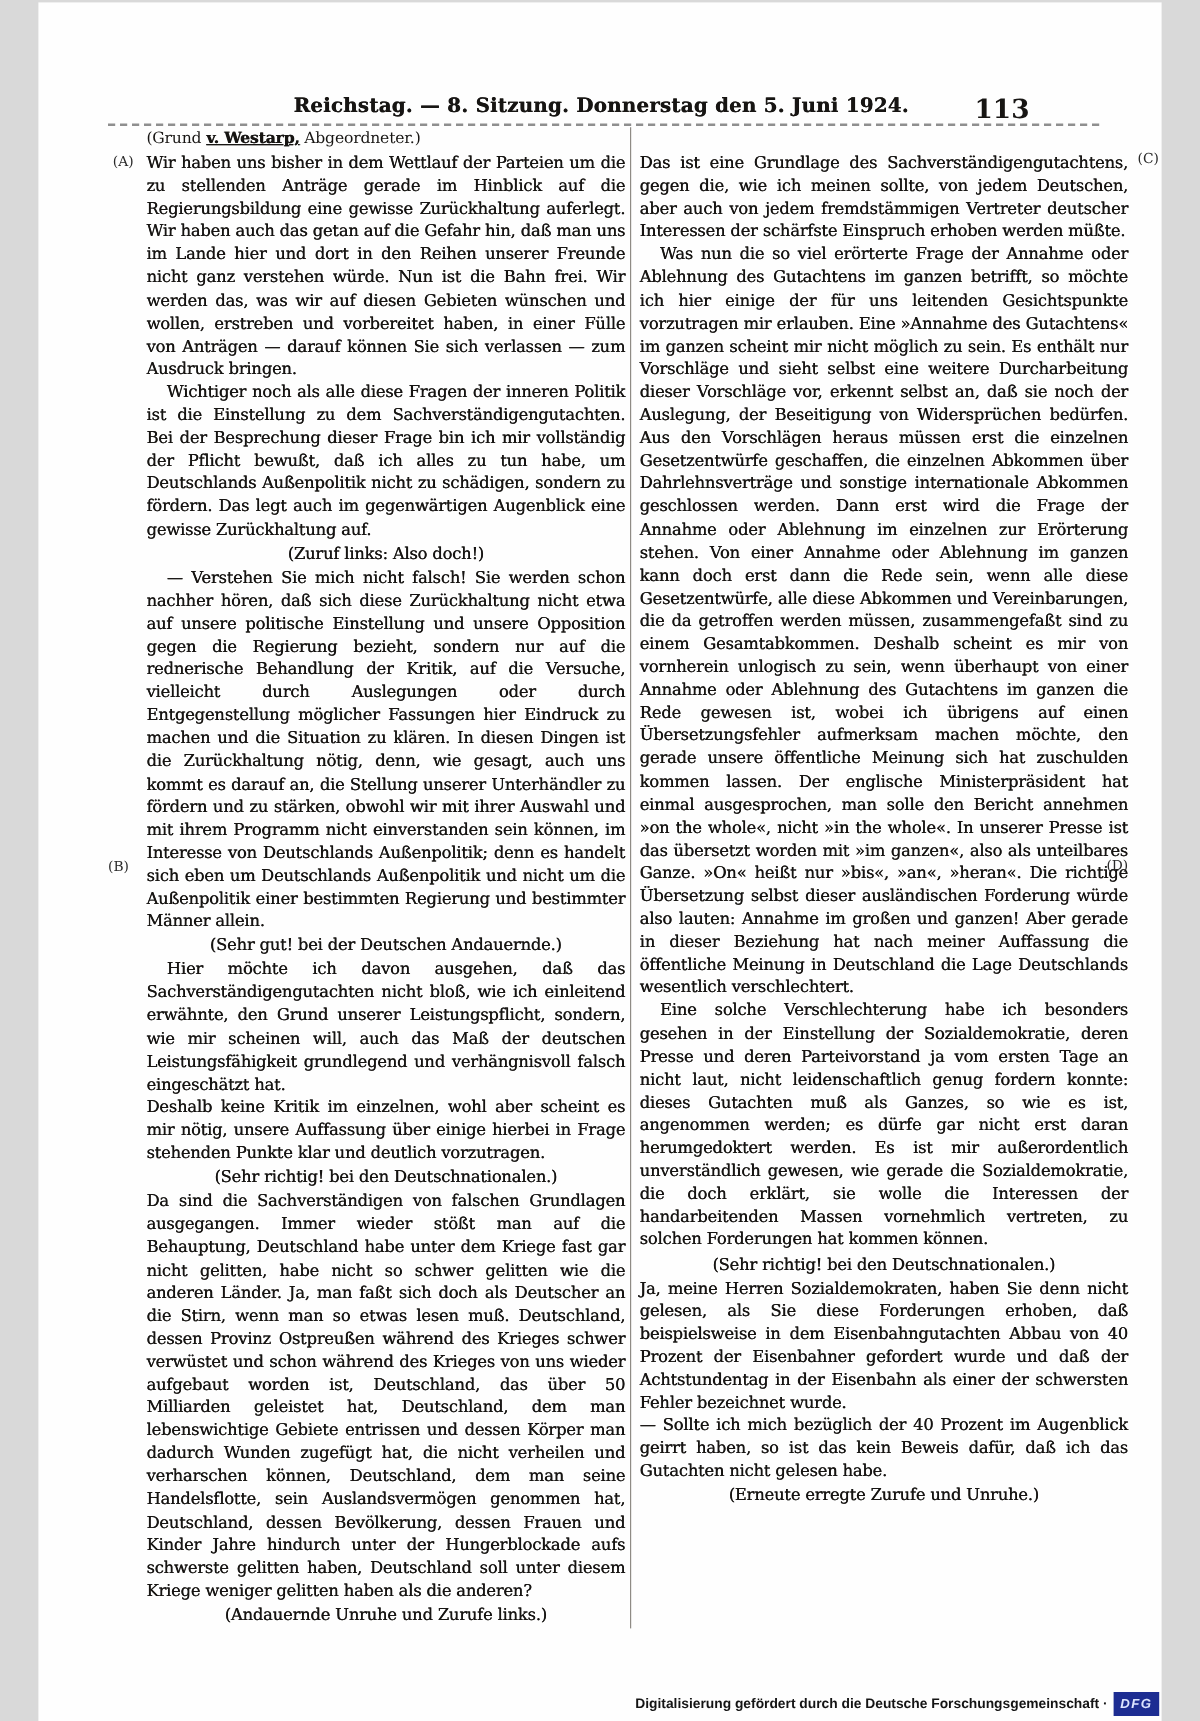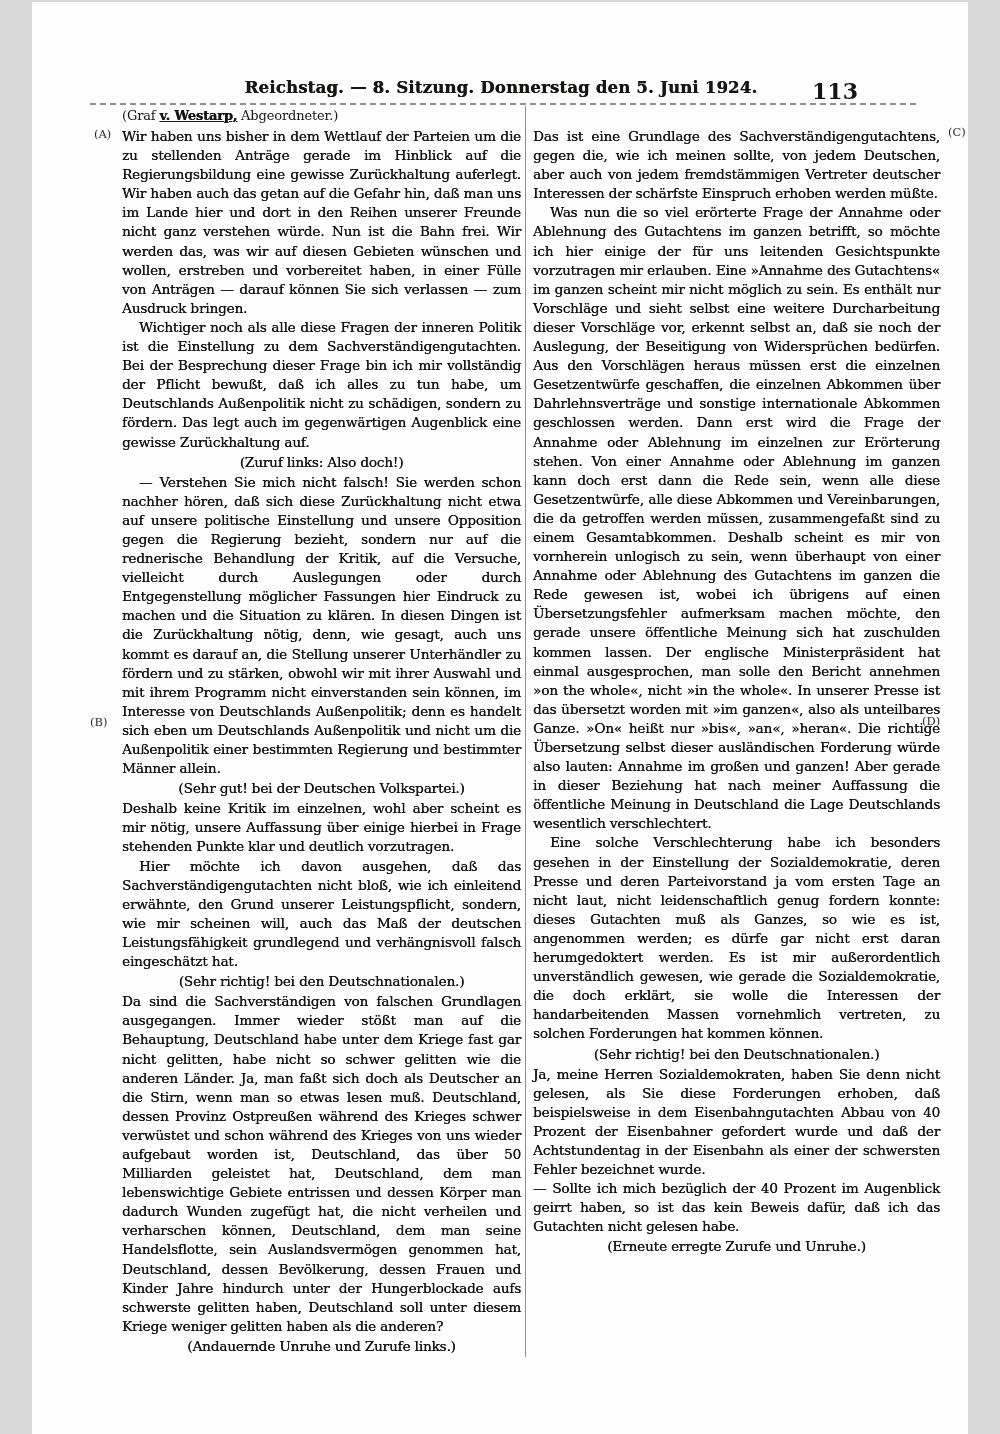--- a/index.html
+++ b/index.html
@@ -87,41 +87,45 @@
   <div class="header-rule"></div>
 
   <span class="margin-marker marker-a">(A)</span>
   <span class="margin-marker marker-b">(B)</span>
   <span class="margin-marker marker-c">(C)</span>
   <span class="margin-marker marker-d">(D)</span>
 
   <div class="columns">
 
     <div class="col col-left">
-      <div class="speaker-line"><span>(Graf </span><span class="speaker-name">v. Westarp,</span><span> Abgeordneter.)</span></div>
+      <div class="speaker-line"><span>(Grund </span><span class="speaker-name">v. Westarp,</span><span> Abgeordneter.)</span></div>
       <p class="body">Wir haben uns bisher in dem Wettlauf der Parteien um die zu stellenden Anträge gerade im Hinblick auf die Regierungsbildung eine gewisse Zurückhaltung auferlegt. Wir haben auch das getan auf die Gefahr hin, daß man uns im Lande hier und dort in den Reihen unserer Freunde nicht ganz verstehen würde. Nun ist die Bahn frei. Wir werden das, was wir auf diesen Gebieten wünschen und wollen, erstreben und vorbereitet haben, in einer Fülle von Anträgen — darauf können Sie sich verlassen — zum Ausdruck bringen.</p>
       <p class="body indent">Wichtiger noch als alle diese Fragen der inneren Politik ist die Einstellung zu dem Sachverständigengutachten. Bei der Besprechung dieser Frage bin ich mir vollständig der Pflicht bewußt, daß ich alles zu tun habe, um Deutschlands Außenpolitik nicht zu schädigen, sondern zu fördern. Das legt auch im gegenwärtigen Augenblick eine gewisse Zurückhaltung auf.</p>
       <p class="body interjection">(Zuruf links: Also doch!)</p>
       <p class="body indent">— Verstehen Sie mich nicht falsch! Sie werden schon nachher hören, daß sich diese Zurückhaltung nicht etwa auf unsere politische Einstellung und unsere Opposition gegen die Regierung bezieht, sondern nur auf die rednerische Behandlung der Kritik, auf die Versuche, vielleicht durch Auslegungen oder durch Entgegenstellung möglicher Fassungen hier Eindruck zu machen und die Situation zu klären. In diesen Dingen ist die Zurückhaltung nötig, denn, wie gesagt, auch uns kommt es darauf an, die Stellung unserer Unterhändler zu fördern und zu stärken, obwohl wir mit ihrer Auswahl und mit ihrem Programm nicht einverstanden sein können, im Interesse von Deutschlands Außenpolitik; denn es handelt sich eben um Deutschlands Außenpolitik und nicht um die Außenpolitik einer bestimmten Regierung und bestimmter Männer allein.</p>
-      <p class="body interjection">(Sehr gut! bei der Deutschen Volkspartei.)</p>
+      <p class="body interjection">(Sehr gut! bei der Deutschen Andauernde.)</p>
+      <p class="body indent">Hier möchte ich davon ausgehen, daß das Sachverständigengutachten nicht bloß, wie ich einleitend erwähnte, den Grund unserer Leistungspflicht, sondern, wie mir scheinen will, auch das Maß der deutschen Leistungsfähigkeit grundlegend und verhängnisvoll falsch eingeschätzt hat.</p>
       <p class="body">Deshalb keine Kritik im einzelnen, wohl aber scheint es mir nötig, unsere Auffassung über einige hierbei in Frage stehenden Punkte klar und deutlich vorzutragen.</p>
-      <p class="body indent">Hier möchte ich davon ausgehen, daß das Sachverständigengutachten nicht bloß, wie ich einleitend erwähnte, den Grund unserer Leistungspflicht, sondern, wie mir scheinen will, auch das Maß der deutschen Leistungsfähigkeit grundlegend und verhängnisvoll falsch eingeschätzt hat.</p>
       <p class="body interjection">(Sehr richtig! bei den Deutschnationalen.)</p>
       <p class="body">Da sind die Sachverständigen von falschen Grundlagen ausgegangen. Immer wieder stößt man auf die Behauptung, Deutschland habe unter dem Kriege fast gar nicht gelitten, habe nicht so schwer gelitten wie die anderen Länder. Ja, man faßt sich doch als Deutscher an die Stirn, wenn man so etwas lesen muß. Deutschland, dessen Provinz Ostpreußen während des Krieges schwer verwüstet und schon während des Krieges von uns wieder aufgebaut worden ist, Deutschland, das über 50 Milliarden geleistet hat, Deutschland, dem man lebenswichtige Gebiete entrissen und dessen Körper man dadurch Wunden zugefügt hat, die nicht verheilen und verharschen können, Deutschland, dem man seine Handelsflotte, sein Auslandsvermögen genommen hat, Deutschland, dessen Bevölkerung, dessen Frauen und Kinder Jahre hindurch unter der Hungerblockade aufs schwerste gelitten haben, Deutschland soll unter diesem Kriege weniger gelitten haben als die anderen?</p>
       <p class="body interjection">(Andauernde Unruhe und Zurufe links.)</p>
     </div>
 
     <div class="col-divider"></div>
 
     <div class="col col-right">
       <p class="body">Das ist eine Grundlage des Sachverständigengutachtens, gegen die, wie ich meinen sollte, von jedem Deutschen, aber auch von jedem fremdstämmigen Vertreter deutscher Interessen der schärfste Einspruch erhoben werden müßte.</p>
       <p class="body indent">Was nun die so viel erörterte Frage der Annahme oder Ablehnung des Gutachtens im ganzen betrifft, so möchte ich hier einige der für uns leitenden Gesichtspunkte vorzutragen mir erlauben. Eine »Annahme des Gutachtens« im ganzen scheint mir nicht möglich zu sein. Es enthält nur Vorschläge und sieht selbst eine weitere Durcharbeitung dieser Vorschläge vor, erkennt selbst an, daß sie noch der Auslegung, der Beseitigung von Widersprüchen bedürfen. Aus den Vorschlägen heraus müssen erst die einzelnen Gesetzentwürfe geschaffen, die einzelnen Abkommen über Dahrlehnsverträge und sonstige internationale Abkommen geschlossen werden. Dann erst wird die Frage der Annahme oder Ablehnung im einzelnen zur Erörterung stehen. Von einer Annahme oder Ablehnung im ganzen kann doch erst dann die Rede sein, wenn alle diese Gesetzentwürfe, alle diese Abkommen und Vereinbarungen, die da getroffen werden müssen, zusammengefaßt sind zu einem Gesamtabkommen. Deshalb scheint es mir von vornherein unlogisch zu sein, wenn überhaupt von einer Annahme oder Ablehnung des Gutachtens im ganzen die Rede gewesen ist, wobei ich übrigens auf einen Übersetzungsfehler aufmerksam machen möchte, den gerade unsere öffentliche Meinung sich hat zuschulden kommen lassen. Der englische Ministerpräsident hat einmal ausgesprochen, man solle den Bericht annehmen »on the whole«, nicht »in the whole«. In unserer Presse ist das übersetzt worden mit »im ganzen«, also als unteilbares Ganze. »On« heißt nur »bis«, »an«, »heran«. Die richtige Übersetzung selbst dieser ausländischen Forderung würde also lauten: Annahme im großen und ganzen! Aber gerade in dieser Beziehung hat nach meiner Auffassung die öffentliche Meinung in Deutschland die Lage Deutschlands wesentlich verschlechtert.</p>
       <p class="body indent">Eine solche Verschlechterung habe ich besonders gesehen in der Einstellung der Sozialdemokratie, deren Presse und deren Parteivorstand ja vom ersten Tage an nicht laut, nicht leidenschaftlich genug fordern konnte: dieses Gutachten muß als Ganzes, so wie es ist, angenommen werden; es dürfe gar nicht erst daran herumgedoktert werden. Es ist mir außerordentlich unverständlich gewesen, wie gerade die Sozialdemokratie, die doch erklärt, sie wolle die Interessen der handarbeitenden Massen vornehmlich vertreten, zu solchen Forderungen hat kommen können.</p>
       <p class="body interjection">(Sehr richtig! bei den Deutschnationalen.)</p>
       <p class="body">Ja, meine Herren Sozialdemokraten, haben Sie denn nicht gelesen, als Sie diese Forderungen erhoben, daß beispielsweise in dem Eisenbahngutachten Abbau von 40 Prozent der Eisenbahner gefordert wurde und daß der Achtstundentag in der Eisenbahn als einer der schwersten Fehler bezeichnet wurde.</p>
       <p class="body">— Sollte ich mich bezüglich der 40 Prozent im Augenblick geirrt haben, so ist das kein Beweis dafür, daß ich das Gutachten nicht gelesen habe.</p>
       <p class="body interjection">(Erneute erregte Zurufe und Unruhe.)</p>
     </div>
 
   </div>
 
+  <div class="footer">
+    <span>Digitalisierung gefördert durch die Deutsche Forschungsgemeinschaft ·</span>
+    <span class="dfg-logo">DFG</span>
+  </div>
 
 </div>
 
 </body></html>

